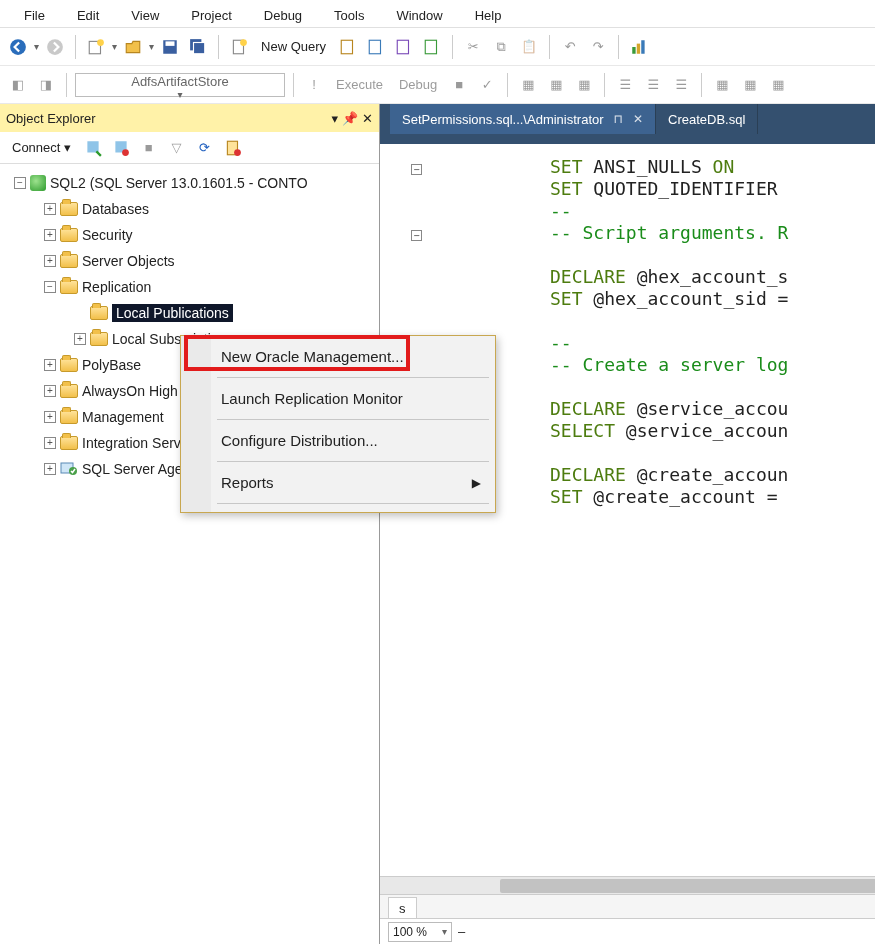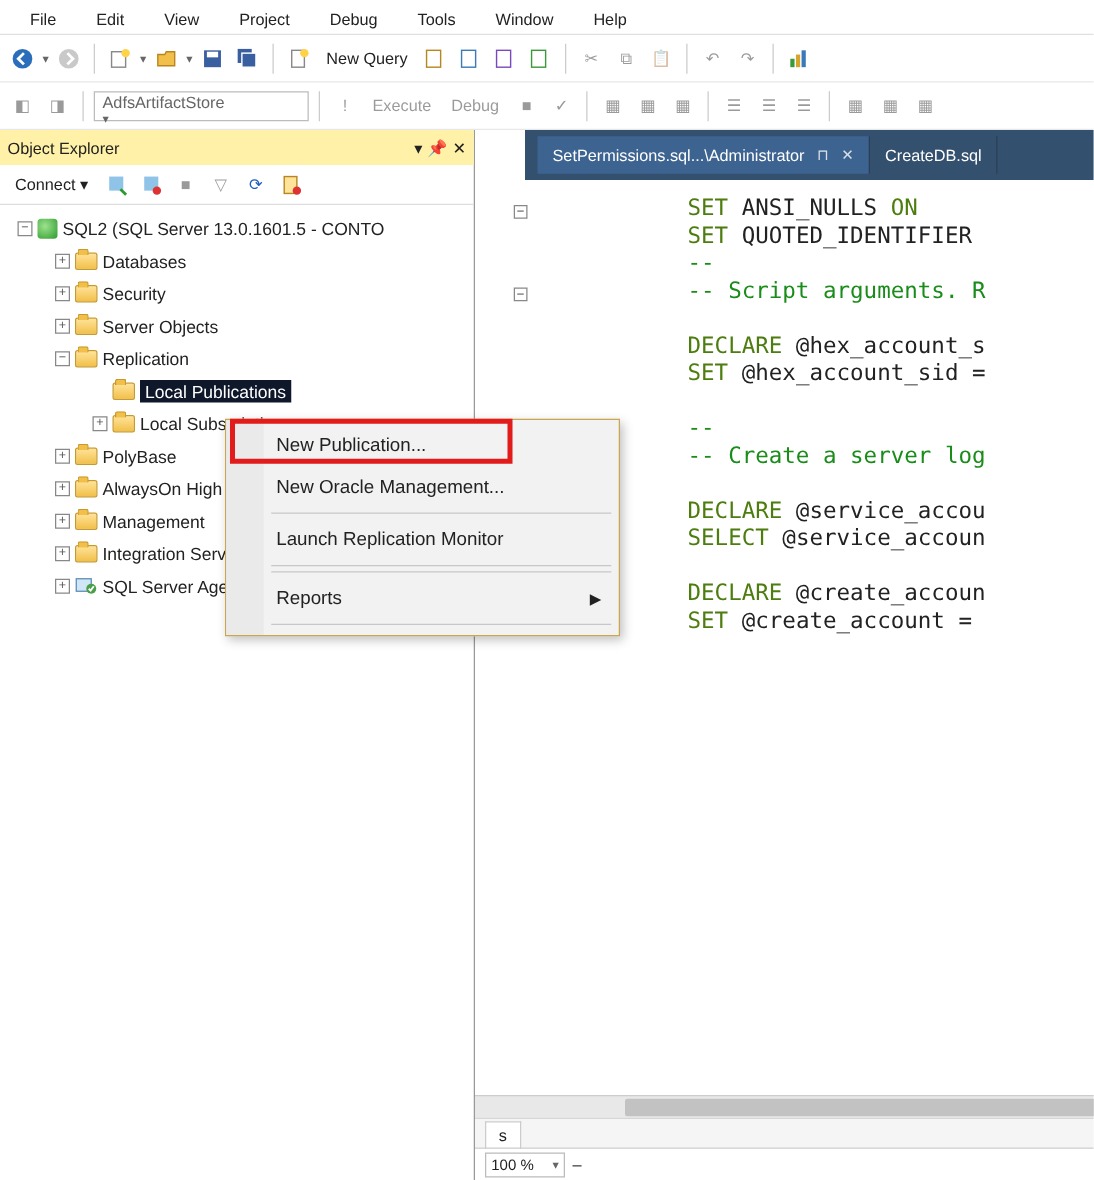--- a/index.html
+++ b/index.html
@@ -36,22 +36,22 @@
     gap: 4px;
     border-bottom: 1px solid #e8e8e8;
   }
   .tb-sep { width:1px; height:24px; background:#ccc; margin:0 4px; }
   .tb-btn {
     width: 24px; height:24px; display:flex; align-items:center; justify-content:center;
     border-radius:2px;
   }
   .tb-text { padding: 2px 6px; font-size:13px; }
   .tb-ddl {
-    width: 172px; height:24px; border:1px solid #bcbcbc;
-    display:flex; align-items:flex-start; padding:0 6px; font-size:13px;
+    width: 210px; height:24px; border:1px solid #bcbcbc;
+    display:flex; align-items:center; padding:0 6px; font-size:13px;
     color:#666;
     justify-content: space-between;
     flex-direction: column;
   }
   .chev { font-size:10px; color:#666; }
   .faded { opacity: .45; }
   .icon-svg { width:18px; height:18px; }
   
   .main {
     display:flex;
@@ -145,25 +145,24 @@
   }
   
   .editor {
     flex:1;
     display:flex; flex-direction:column;
     background:#fff;
   }
   .doc-tabs {
     background:#34506f;
     height:40px;
-    display:flex; align-items:center;
+    display:flex; align-items:flex-start;
     padding-left:10px;
     gap:0;
     color:#fff;
-    margin-left:40px;
   }
   .doc-tab {
     height:30px; display:flex; align-items:center; gap:10px;
     padding:0 12px; font-size:13px;
     background:#34506f;
     border-right:1px solid #2a3f55;
   }
   .doc-tab.active { background:#3d6390; }
   .doc-tab .pin, .doc-tab .close { font-size:12px; opacity:.8; }
   .code-pane {
@@ -521,25 +520,25 @@
         <span>100 %</span>
         <span class="chev">▾</span>
       </div>
       <span>–</span>
     </div>
   </div>
 </div>
 
 <div class="ctx-menu">
   <div class="ctx-left-strip"></div>
-  <div class="ctx-item">New Publication...</div>
   <div class="ctx-item">New Oracle Management...</div>
   <div class="ctx-sep"></div>
   <div class="ctx-item">Launch Replication Monitor</div>
   <div class="ctx-sep"></div>
+  <div class="ctx-item">Configure Distribution...</div>
   <div class="ctx-sep"></div>
   <div class="ctx-item">
     <span>Reports</span>
     <span class="arrow">▶</span>
   </div>
   <div class="ctx-sep"></div>
 </div>
 
 <div class="highlight-box" style="left:184px; top:335px; width:226px; height:36px;"></div>
 

